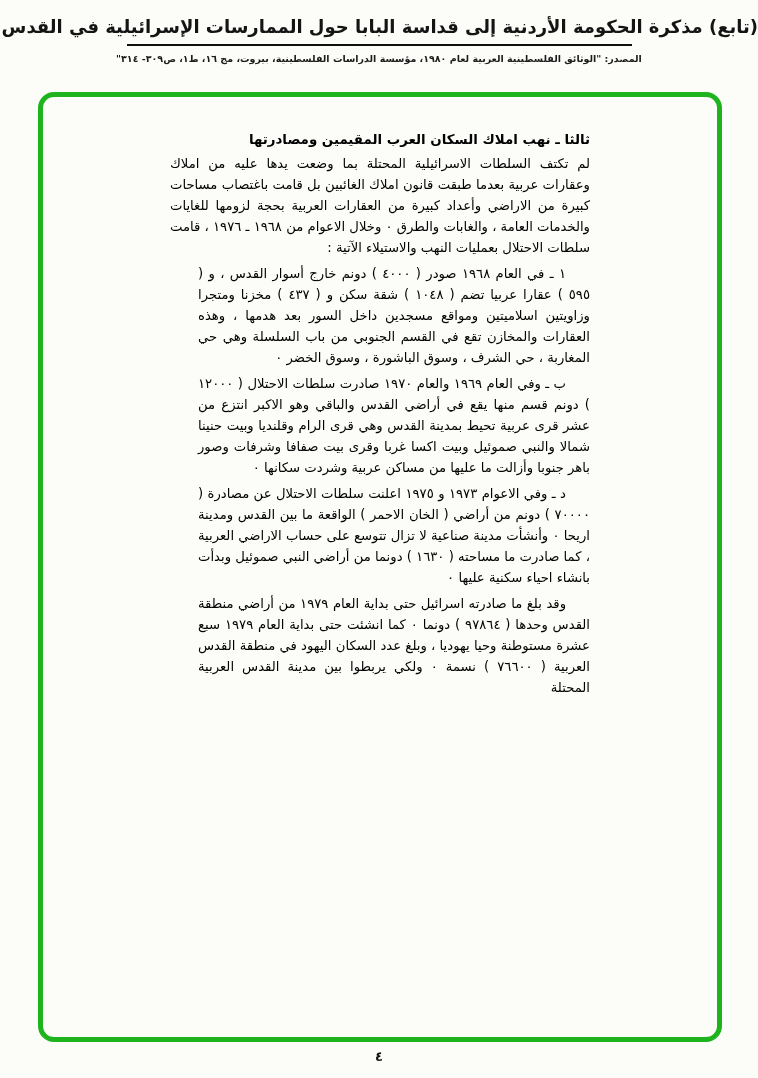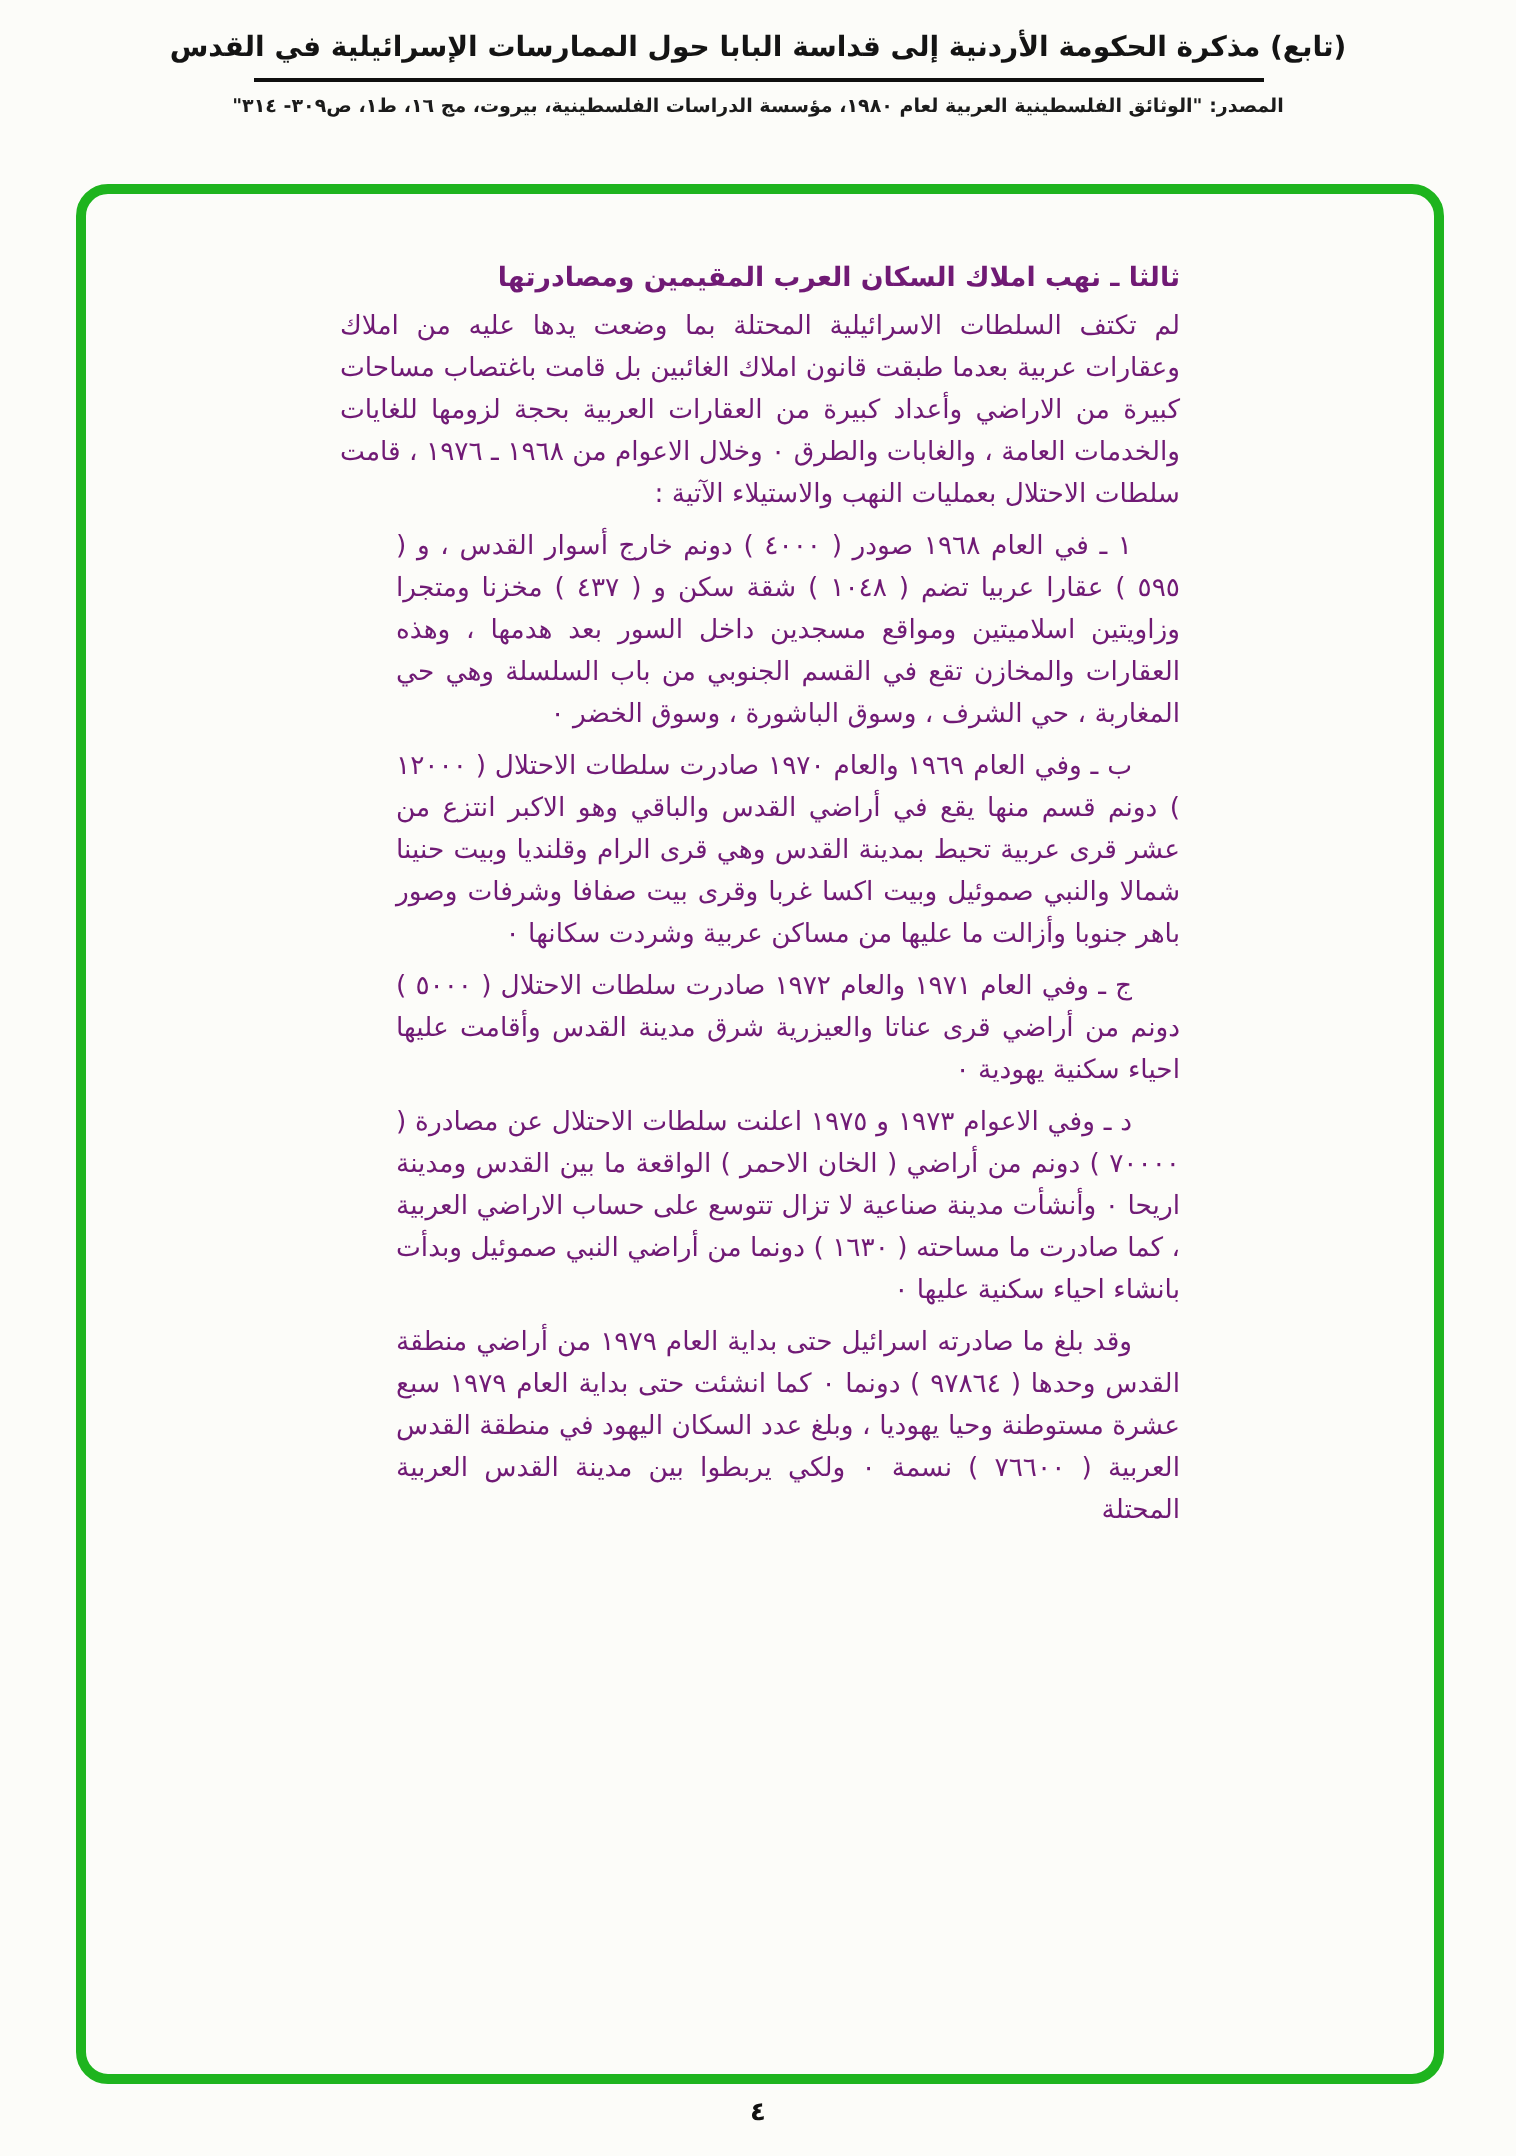--- a/index.html
+++ b/index.html
@@ -15,24 +15,25 @@
     color: #141414;
     overflow: hidden;
   }
   .doc-header {
     position: absolute;
     top: 16px; left: 0; right: 0;
     text-align: center;
     direction: rtl;
   }
   .title {
-    font-size: 14px;
+    font-size: 18px;
     font-weight: bold;
     margin: 0;
     letter-spacing: 0;
+    text-align: right;
   }
   .title-rule {
     width: 505px; height: 2px;
     background: #101010;
     margin: 7px auto 7px;
   }
   .source {
     font-size: 9.5px;
     font-weight: bold;
     margin: 0;
@@ -47,21 +48,21 @@
     box-sizing: border-box;
     background: transparent;
   }
   .content {
     direction: rtl;
     width: 420px;
     margin: 32px auto 0;
     text-align: justify;
     font-size: 13.2px;
     line-height: 21px;
-    color: #701a75;
+    color: #000000;
   }
   .section-title {
     font-size: 13.4px;
     font-weight: bold;
     margin: 0 0 3px 0;
   }
   .para { margin: 0 0 5px 0; }
   .para.indent { text-indent: 24px; margin-left: 28px; }
   .page-number {
     position: absolute;
@@ -82,21 +83,20 @@
     <div class="title-rule"></div>
     <p class="source">المصدر: "الوثائق الفلسطينية العربية لعام ١٩٨٠،  مؤسسة الدراسات الفلسطينية، بيروت، مج ١٦، ط١، ص٣٠٩- ٣١٤"</p>
   </header>
 
   <div class="green-frame" style="border-color: rgb(30, 180, 30);">
     <article class="content">
       <h2 class="section-title">ثالثا ـ نهب املاك السكان العرب المقيمين ومصادرتها</h2>
       <p class="para">لم تكتف السلطات الاسرائيلية المحتلة بما وضعت يدها عليه من املاك وعقارات عربية بعدما طبقت قانون املاك الغائبين بل قامت باغتصاب مساحات كبيرة من الاراضي وأعداد كبيرة من العقارات العربية بحجة لزومها للغايات والخدمات العامة ، والغابات والطرق ٠ وخلال الاعوام من ١٩٦٨ ـ ١٩٧٦ ، قامت سلطات الاحتلال بعمليات النهب والاستيلاء الآتية :</p>
       <p class="para indent">١ ـ في العام ١٩٦٨ صودر ( ٤٠٠٠ ) دونم خارج أسوار القدس ، و ( ٥٩٥ ) عقارا عربيا تضم ( ١٠٤٨ ) شقة سكن و ( ٤٣٧ ) مخزنا ومتجرا وزاويتين اسلاميتين ومواقع مسجدين داخل السور بعد هدمها ، وهذه العقارات والمخازن تقع في القسم الجنوبي من باب السلسلة وهي حي المغاربة ، حي الشرف ، وسوق الباشورة ، وسوق الخضر ٠</p>
       <p class="para indent">ب ـ وفي العام ١٩٦٩ والعام ١٩٧٠ صادرت سلطات الاحتلال ( ١٢٠٠٠ ) دونم قسم منها يقع في أراضي القدس والباقي وهو الاكبر انتزع من عشر قرى عربية تحيط بمدينة القدس وهي قرى الرام وقلنديا وبيت حنينا شمالا والنبي صموئيل وبيت اكسا غربا وقرى بيت صفافا وشرفات وصور باهر جنوبا وأزالت ما عليها من مساكن عربية وشردت سكانها ٠</p>
-      <p class="para indent">ج ـ وفي العام ١٩٧١ والعام ١٩٧٢ صادرت سلطات الاحتلال ( ٥٠٠٠ ) دونم من أراضي قرى عناتا والعيزرية شرق مدينة القدس وأقامت عليها احياء سكنية يهودية ٠</p>
       <p class="para indent">د ـ وفي الاعوام ١٩٧٣ و ١٩٧٥ اعلنت سلطات الاحتلال عن مصادرة ( ٧٠٠٠٠ ) دونم من أراضي ( الخان الاحمر ) الواقعة ما بين القدس ومدينة اريحا ٠ وأنشأت مدينة صناعية لا تزال تتوسع على حساب الاراضي العربية ، كما صادرت ما مساحته ( ١٦٣٠ ) دونما من أراضي النبي صموئيل وبدأت بانشاء احياء سكنية عليها ٠</p>
       <p class="para indent">وقد بلغ ما صادرته اسرائيل حتى بداية العام ١٩٧٩ من أراضي منطقة القدس وحدها ( ٩٧٨٦٤ ) دونما ٠ كما انشئت حتى بداية العام ١٩٧٩ سبع عشرة مستوطنة وحيا يهوديا ، وبلغ عدد السكان اليهود في منطقة القدس العربية ( ٧٦٦٠٠ ) نسمة ٠ ولكي يربطوا بين مدينة القدس العربية المحتلة</p>
     </article>
   </div>
 
   <footer>
     <div class="page-number">٤</div>
   </footer>
 
 </div>

